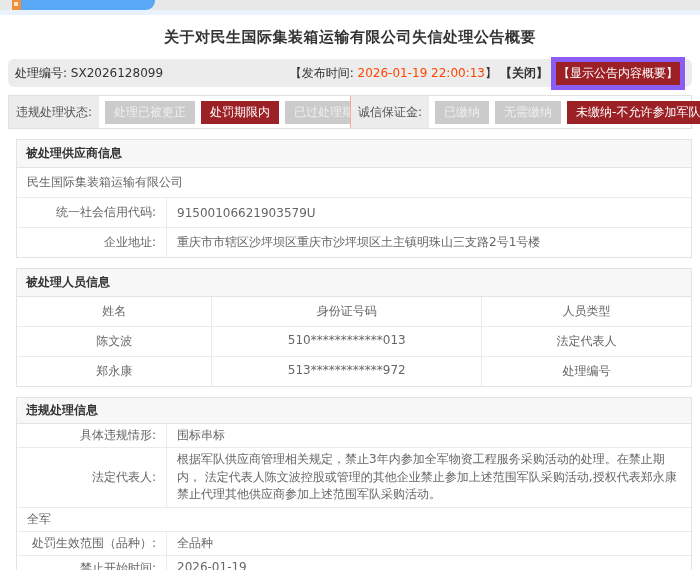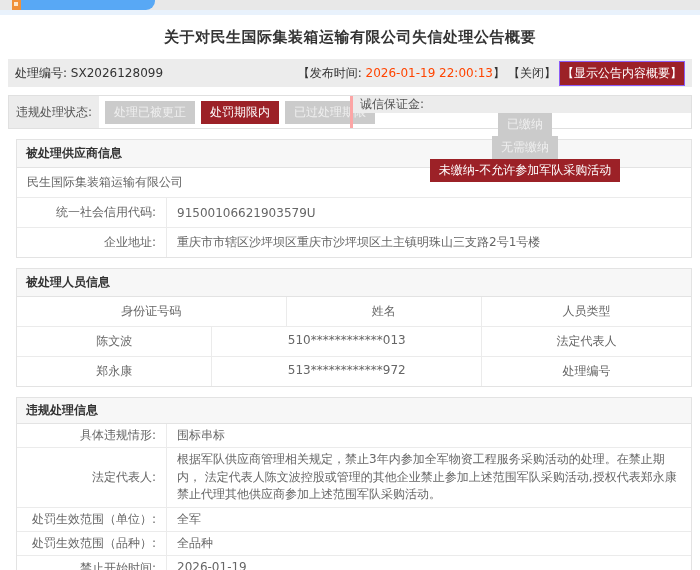--- a/index.html
+++ b/index.html
@@ -14,35 +14,35 @@
   .favicon:after { content:""; position:absolute; left:2px; top:2px; width:4px; height:4px; background:#fde9cf; }
   .bluestrip { height:5px; background:#e9f2fc; }
 
   .title { text-align:center; font-size:15px; font-weight:bold; color:#333;
            margin:13px 0 12px; letter-spacing:.5px; }
 
   .page { margin:0 8px; }
 
   
   .hbar { display:flex; justify-content:space-between; align-items:center;
-          background:#ececec; height:28px; padding:0 7px; font-size:12px; color:#333; }
+          background:#ececec; height:28px; padding:0 7px; font-size:12px; color:#333;border-radius:6px; }
   .hleft { white-space:nowrap; }
   .hright { display:flex; align-items:center; white-space:nowrap; }
   .hright > * { margin-left:3px; }
   .time { color:#ff4400; }
   .sizeopt { cursor:pointer; margin:0 2px; }
-  .closelink { cursor:pointer; }
-  .showbtn { background:#9c2127; border:1px solid #8b5cf6; color:#fff;
+  .closelink { cursor:pointer;font-weight:bold; }
+  .showbtn { background:#9c2127; border:5px solid #8b5cf6; color:#fff;
              padding:3px 2px; cursor:pointer; }
 
   
   .statusrow { display:flex; border:1px solid #e0e0e0; margin-top:8px; height:34px;
                font-size:12px; align-items:stretch; }
   .sr-half { display:flex; align-items:center; width:50%; }
-  .sr-half.right { border-left:3px solid #fca5a5;flex-direction:column; }
+  .sr-half.right { border-left:1px solid #fca5a5; }
   .sr-label { background:#ececec; align-self:stretch; display:flex; align-items:center;
               padding:0 7px; color:#555; white-space:nowrap; }
   .badge { height:23px; line-height:23px; padding:0 9px; margin-left:6px;
            white-space:nowrap; }
   .badge.on  { background:#9c2127; color:#fff; }
   .badge.off { background:#cbcbcb; color:#efefef; }
 
   
   .section { border:1px solid #e3e3e3; margin-top:10px; font-size:12px; color:#666;margin-left:8px; }
   .sec-title { background:#f7f7f7; padding:5px 9px; font-weight:bold; color:#333;
@@ -115,22 +115,22 @@
     </div>
     <div class="trow">
       <div class="tl">企业地址:</div>
       <div class="tv">重庆市市辖区沙坪坝区重庆市沙坪坝区土主镇明珠山三支路2号1号楼</div>
     </div>
   </div>
 
   <div class="section">
     <div class="sec-title">被处理人员信息</div>
     <div class="trow">
+      <div class="pcell pc1">姓名</div>
       <div class="pcell pc2">身份证号码</div>
-      <div class="pcell pc1">姓名</div>
       <div class="pcell pc3">人员类型</div>
     </div>
     <div class="trow">
       <div class="pcell pc1">陈文波</div>
       <div class="pcell pc2">510************013</div>
       <div class="pcell pc3">法定代表人</div>
     </div>
     <div class="trow">
       <div class="pcell pc1">郑永康</div>
       <div class="pcell pc2">513************972</div>
@@ -142,21 +142,20 @@
     <div class="sec-title">违规处理信息</div>
     <div class="trow">
       <div class="tl">具体违规情形:</div>
       <div class="tv">围标串标</div>
     </div>
     <div class="trow">
       <div class="tl">法定代表人:</div>
       <div class="tv">根据军队供应商管理相关规定，禁止3年内参加全军物资工程服务采购活动的处理。在禁止期内， 法定代表人陈文波控股或管理的其他企业禁止参加上述范围军队采购活动,授权代表郑永康禁止代理其他供应商参加上述范围军队采购活动。</div>
     </div>
     <div class="trow">
-      <div class="tl">处罚生效范围（单位）:</div>
       <div class="tv">全军</div>
     </div>
     <div class="trow">
       <div class="tl">处罚生效范围（品种）:</div>
       <div class="tv">全品种</div>
     </div>
     <div class="trow">
       <div class="tl">禁止开始时间:</div>
       <div class="tv">2026-01-19</div>
     </div>

